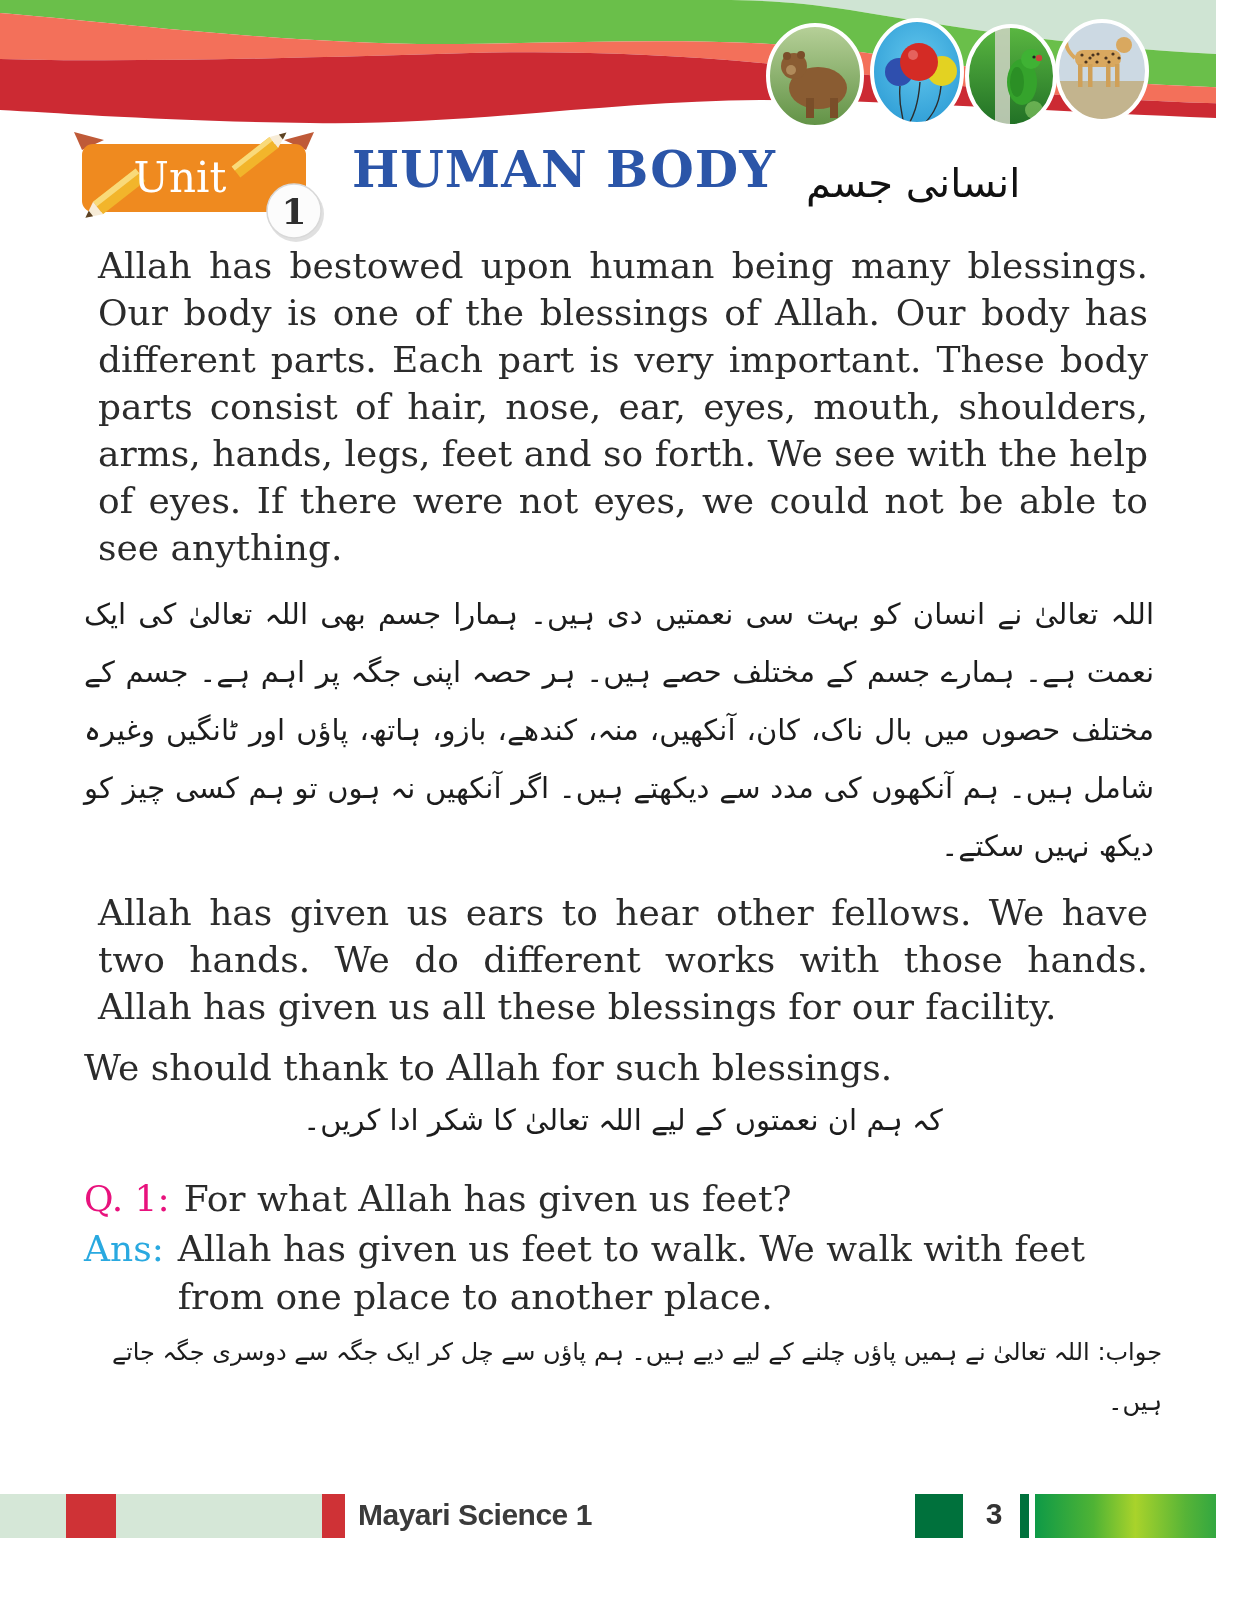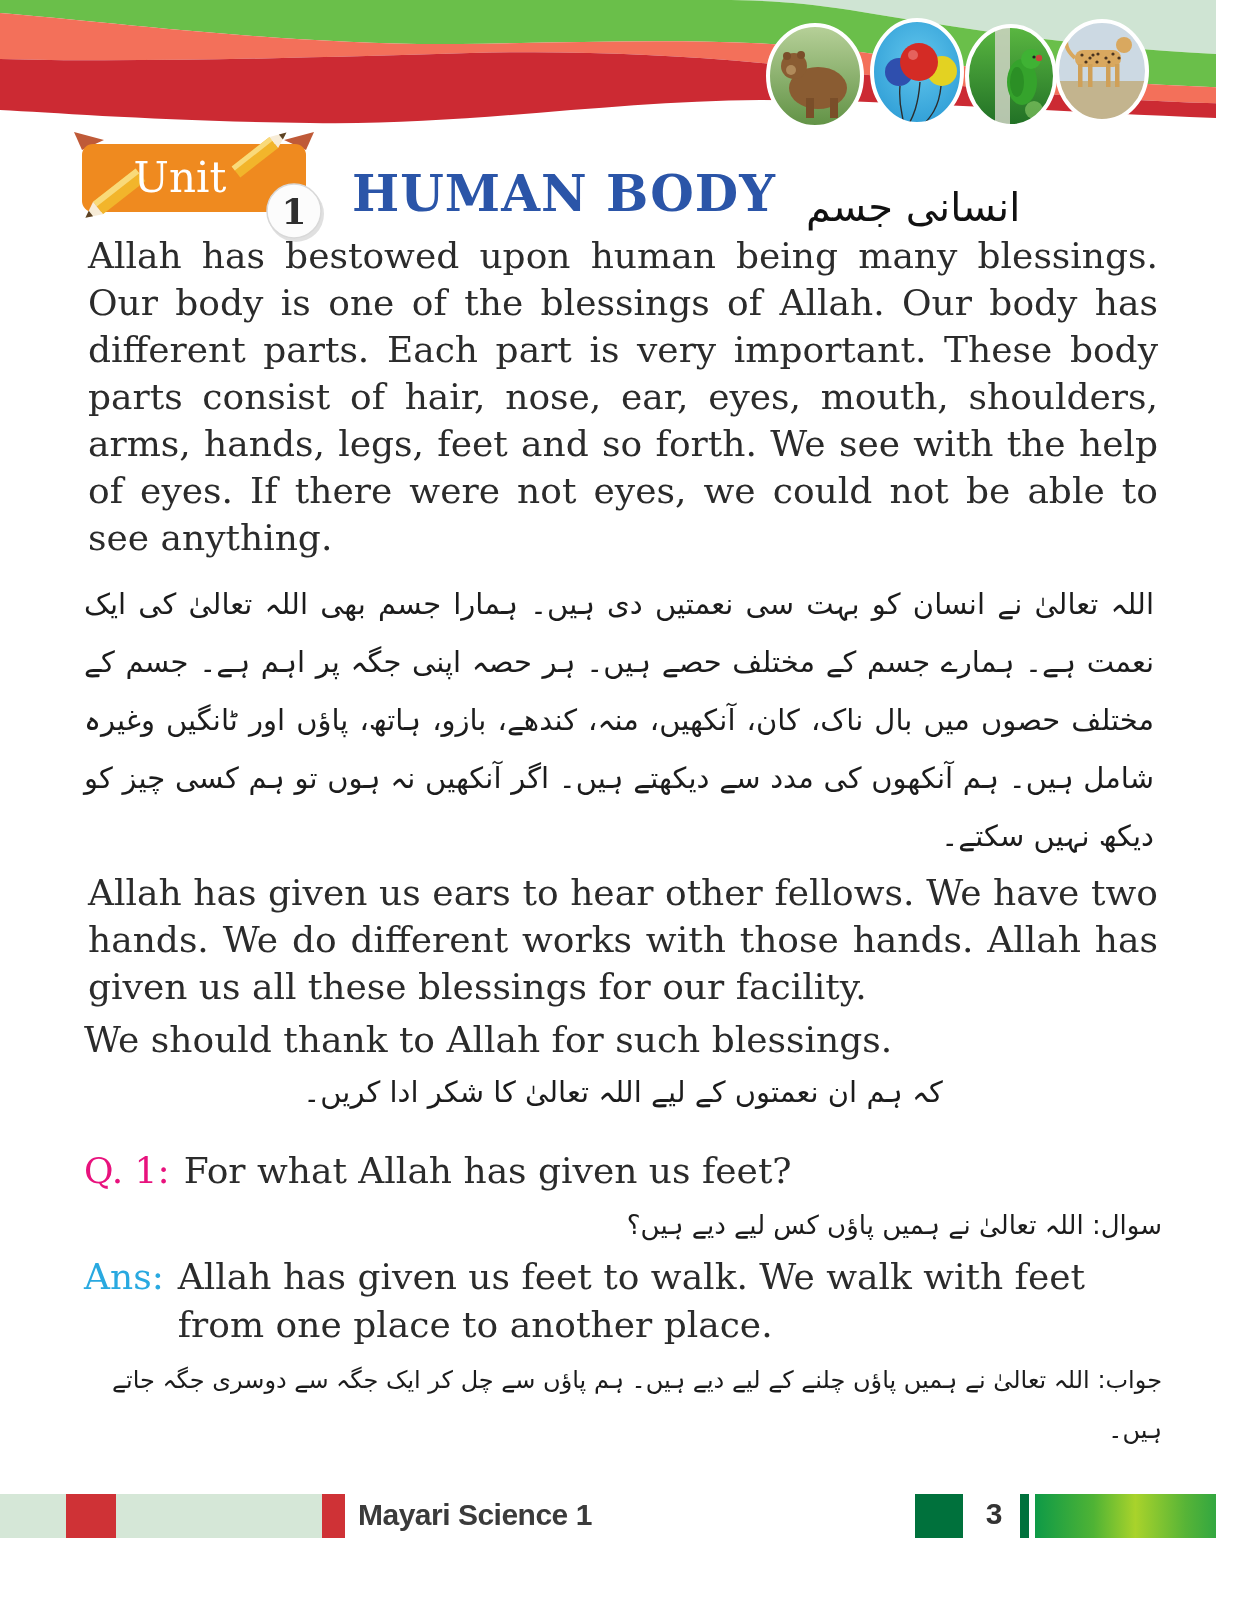--- a/index.html
+++ b/index.html
@@ -6,30 +6,30 @@
   .page{position:relative;width:1216px;height:1600px;background:#fff;overflow:hidden;
         font-family:"DejaVu Serif", serif;color:#2b2b2b;}
 
   
   .banner{position:absolute;top:0;left:0;width:1244px;height:165px;}
 
   
   .unit-badge{position:absolute;left:68px;top:128px;width:270px;height:120px;}
 
   
-  .title-row{position:absolute;left:352px;top:156px;width:830px;display:flex;
+  .title-row{position:absolute;left:352px;top:132px;width:830px;display:flex;
              align-items:center;gap:30px;}
   .title-en{margin:0;font-family:"DejaVu Serif",serif;font-weight:bold;font-size:50px;
             color:#2b55a8;letter-spacing:1px;white-space:nowrap;}
   .title-ur{font-family:"DejaVu Sans",sans-serif;font-size:40px;color:#111;
             direction:rtl;white-space:nowrap;padding-top:4px;margin-top:24px;}
 
   
   .content{position:absolute;left:84px;top:228px;width:1078px;}
-  .en-para{margin:4px;font-size:36px;line-height:47px;text-align:justify;color:#2b2b2b;}
+  .en-para{margin:14px;font-size:36px;line-height:47px;text-align:justify;color:#2b2b2b;}
   .en-line{margin:6px 0 0 0;font-size:36px;line-height:47px;color:#2b2b2b;}
   .ur-para{margin:14px 8px 4px 0;direction:rtl;font-family:"DejaVu Sans",sans-serif;
            font-size:29px;line-height:58px;text-align:justify;color:#1c1c1c;}
   .ur-center{margin:0 0 6px 0;direction:rtl;font-family:"DejaVu Sans",sans-serif;
              font-size:29px;line-height:58px;text-align:center;color:#1c1c1c;}
 
   .qa{margin-top:26px;}
   .qa-row{display:flex;gap:14px;font-size:36px;line-height:48px;margin-top:2px;}
   .q-label{color:#e8127d;white-space:nowrap;}
   .a-label{color:#29a9e0;white-space:nowrap;}
@@ -204,21 +204,20 @@
     <p class="en-line">We should thank to Allah for such blessings.</p>
 
     <p class="ur-center">کہ ہم ان نعمتوں کے لیے اللہ تعالیٰ کا شکر ادا کریں۔</p>
 
     <div class="qa">
 
       <div class="qa-row">
         <span class="q-label">Q. 1:</span>
         <span class="qa-text">For what Allah has given us feet?</span>
       </div>
-      <div class="ur-right">سوال:   اللہ تعالیٰ نے ہمیں پاؤں کس لیے دیے ہیں؟</div>
 
       <div class="qa-row">
         <span class="a-label">Ans:</span>
         <span class="qa-text">Allah has given us feet to walk. We walk with feet from one place to another place.</span>
       </div>
       <div class="ur-full">جواب:  اللہ تعالیٰ نے ہمیں پاؤں چلنے کے لیے دیے ہیں۔ ہم پاؤں سے چل کر ایک جگہ سے دوسری جگہ جاتے ہیں۔</div>
 
     </div>
   </div>
 

